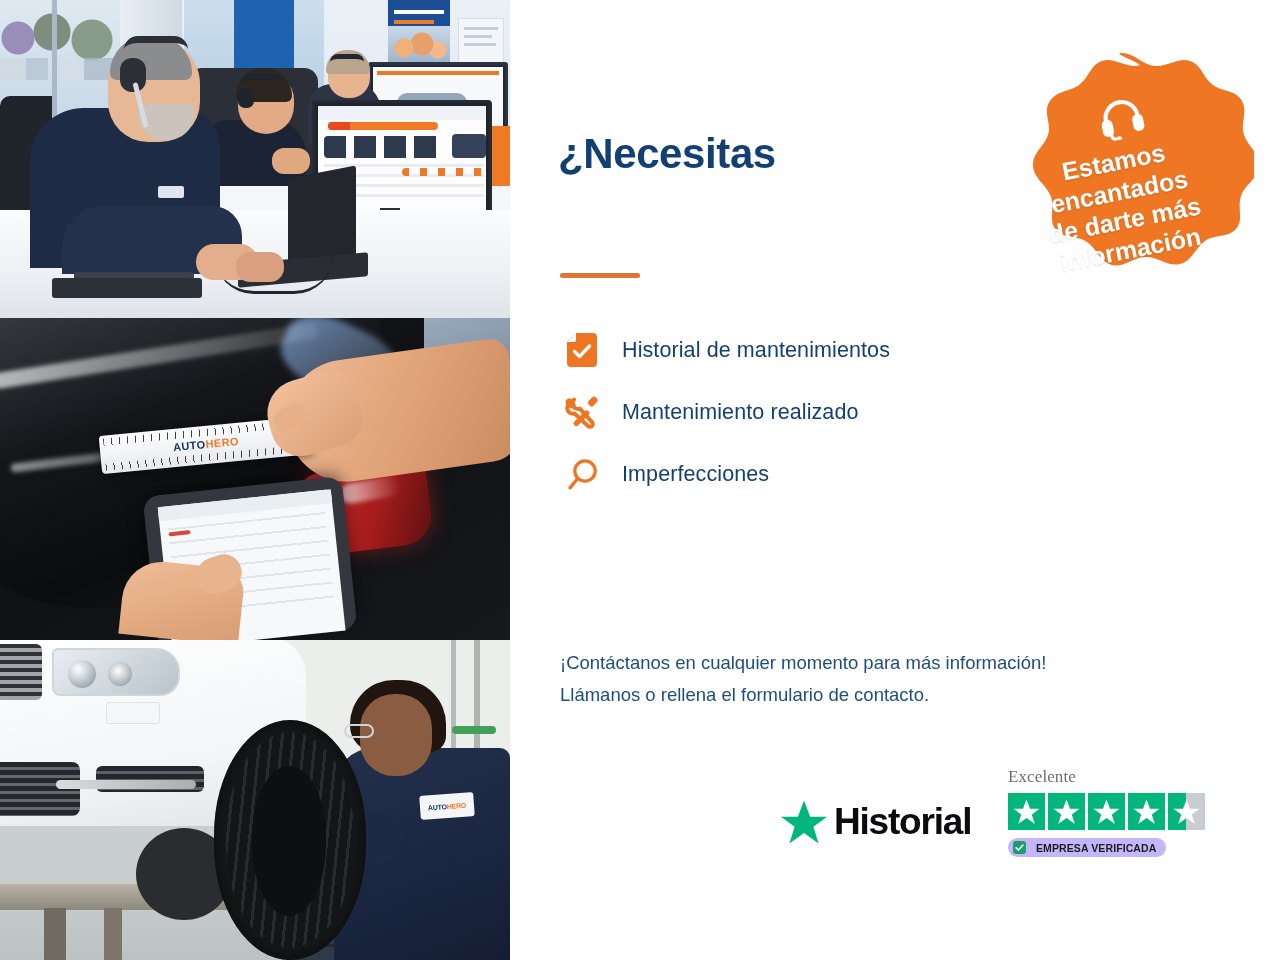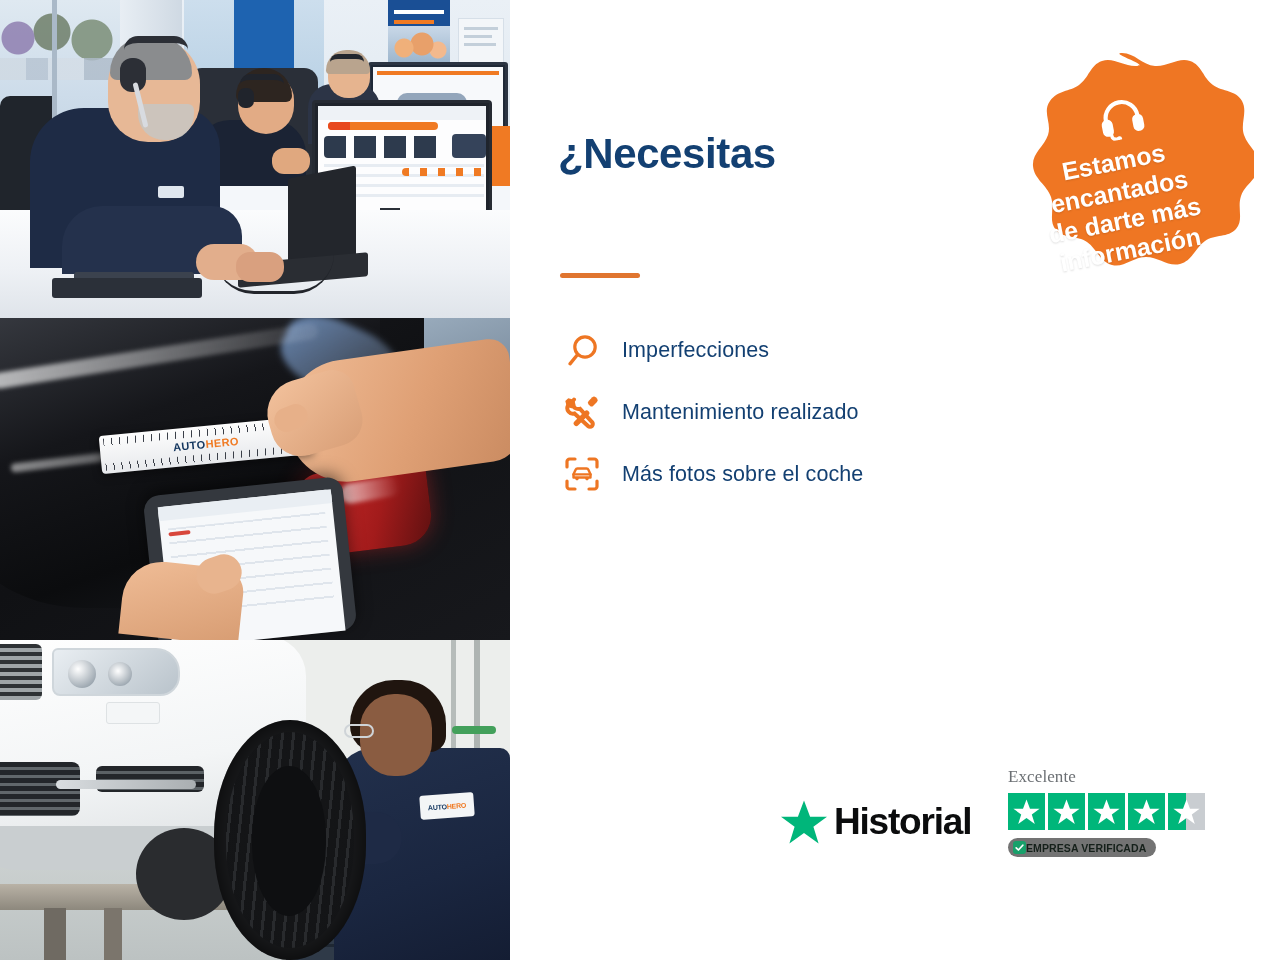--- a/index.html
+++ b/index.html
@@ -240,22 +240,22 @@
 
   
   .tp { position:absolute; left:270px; top:760px; width:430px; height:128px;}
   .tp-logo { position:absolute; left:0; top:32px; display:flex; align-items:center; gap:6px;}
   .tp-logo .word { font-size:37px; font-weight:700; color:#0b0c0d; letter-spacing:-1.2px;}
   .tp-right { position:absolute; left:228px; top:0; width:206px;}
   .tp-rating { font-size:17px; color:#6b6f73; margin-bottom:6px; letter-spacing:.1px;font-family:Liberation Serif, serif;}
   .tp-stars { display:flex; gap:3px; }
   .tp-star { width:37px; height:37px; background:#00b67a; position:relative; }
   .tp-star.half { background:linear-gradient(90deg,#00b67a 0 50%,#c9cdd1 50% 100%); }
-  .tp-verified { margin-top:8px; display:inline-flex; align-items:center; gap:0;
-     background:#737373; border-radius:11px; padding:3px 10px 3px 5px;}
+  .tp-verified { margin-top:8px; display:inline-flex; align-items:center; gap:10px;
+     background:#c4b5fd; border-radius:11px; padding:3px 10px 3px 5px;}
   .tp-verified .vtxt { font-size:10.5px; font-weight:700; color:#15201a; letter-spacing:.1px;}
 </style>
 </head>
 <body>
 
 <div class="page">
 
   <div class="photo-col">
 
     <div class="photo photo-1">
@@ -434,29 +434,29 @@
       <div class="badge-text">
         <span>Estamos</span><br>
         <span>encantados</span><br>
         <span>de darte más</span><br>
         <span>información</span>
       </div>
     </div>
 
     <ul class="features">
 
-
       <li class="feature">
         <span class="ico">
-          <svg width="32" height="33" viewBox="0 0 32 33">
-            <circle cx="19" cy="13" r="10.2" fill="none" stroke="#ee7623" stroke-width="3.2"></circle>
-            <path d="M11.6 20.5L4 29.8" fill="none" stroke="#ee7623" stroke-width="3.4" stroke-linecap="round"></path>
+          <svg width="30" height="34" viewBox="0 0 30 34">
+            <path d="M9 0h17a4 4 0 0 1 4 4v26a4 4 0 0 1-4 4H4a4 4 0 0 1-4-4V9z" fill="#ee7623"></path>
+            <path d="M9 0v7a2 2 0 0 1-2 2H0z" fill="#ffffff"></path>
+            <path d="M7.5 18.5l5 5 10-10.5" fill="none" stroke="#ffffff" stroke-width="3.4" stroke-linecap="round" stroke-linejoin="round"></path>
           </svg>
         </span>
-        <span class="lbl">Imperfecciones</span>
+        <span class="lbl">Historial de mantenimientos</span>
       </li>
 
       <li class="feature">
         <span class="ico">
           <svg width="34" height="34" viewBox="0 0 34 34">
             <g stroke="#ee7623" stroke-width="4" stroke-linecap="round" fill="none">
               <path d="M9 4.5a5.6 5.6 0 0 0 1 8.5 5.6 5.6 0 0 0 5 .8L27 27a2.8 2.8 0 0 1-4 4L9.5 18.5a5.6 5.6 0 0 1-6.6-7.8"></path>
             </g>
             <path d="M3.2 3.2l6 1.6 1.5 5.6-3.2 3.2-5.6-1.5L.3 6z" fill="#ee7623"></path>
             <g transform="rotate(90 17 17)">
@@ -464,40 +464,35 @@
             </g>
             <rect x="24.5" y="1.5" width="6.6" height="10" rx="2.4" fill="#ee7623" transform="rotate(45 27.8 6.5)"></rect>
             <rect x="6.5" y="20.5" width="20" height="5.4" rx="2.7" fill="#ee7623" transform="rotate(-45 16.5 23.2)"></rect>
           </svg>
         </span>
         <span class="lbl">Mantenimiento realizado</span>
       </li>
 
       <li class="feature">
         <span class="ico">
-          <svg width="34" height="34" viewBox="0 0 34 34">
-            <g fill="none" stroke="#ee7623" stroke-width="3.2" stroke-linecap="round">
-              <path d="M2 10V4.6A2.6 2.6 0 0 1 4.6 2H10"></path>
-              <path d="M24 2h5.4A2.6 2.6 0 0 1 32 4.6V10"></path>
-              <path d="M32 24v5.4a2.6 2.6 0 0 1-2.6 2.6H24"></path>
-              <path d="M10 32H4.6A2.6 2.6 0 0 1 2 29.4V24"></path>
-            </g>
-            <g fill="none" stroke="#ee7623" stroke-width="2.4" stroke-linecap="round" stroke-linejoin="round">
-              <path d="M8.5 20.5h17v-3.2l-2.1-4.6a2 2 0 0 0-1.8-1.2H12.4a2 2 0 0 0-1.8 1.2L8.5 17.3z"></path>
-              <path d="M8.5 17.4h17"></path>
-            </g>
-            <circle cx="12" cy="21.6" r="1.8" fill="#ee7623"></circle>
-            <circle cx="22" cy="21.6" r="1.8" fill="#ee7623"></circle>
+          <svg width="32" height="33" viewBox="0 0 32 33">
+            <circle cx="19" cy="13" r="10.2" fill="none" stroke="#ee7623" stroke-width="3.2"></circle>
+            <path d="M11.6 20.5L4 29.8" fill="none" stroke="#ee7623" stroke-width="3.4" stroke-linecap="round"></path>
           </svg>
         </span>
-        <span class="lbl">Más fotos sobre el coche</span>
+        <span class="lbl">Imperfecciones</span>
       </li>
 
+
     </ul>
 
+    <p class="note">
+      <span>¡Contáctanos en cualquier momento para más información!</span><br>
+      <span>Llámanos o rellena el formulario de contacto.</span>
+    </p>
 
     <div class="tp">
       <div class="tp-logo">
         <svg width="48" height="46" viewBox="0 0 48 46">
           <path fill="#00b67a" d="M24 1.5l6.1 16.2H47l-13.6 10 5.2 16.8L24 34.1 9.4 44.5l5.2-16.8L1 17.7h16.9z"></path>
         </svg>
         <span class="word">Historial</span>
       </div>
       <div class="tp-right">
         <div class="tp-rating">Excelente</div>

